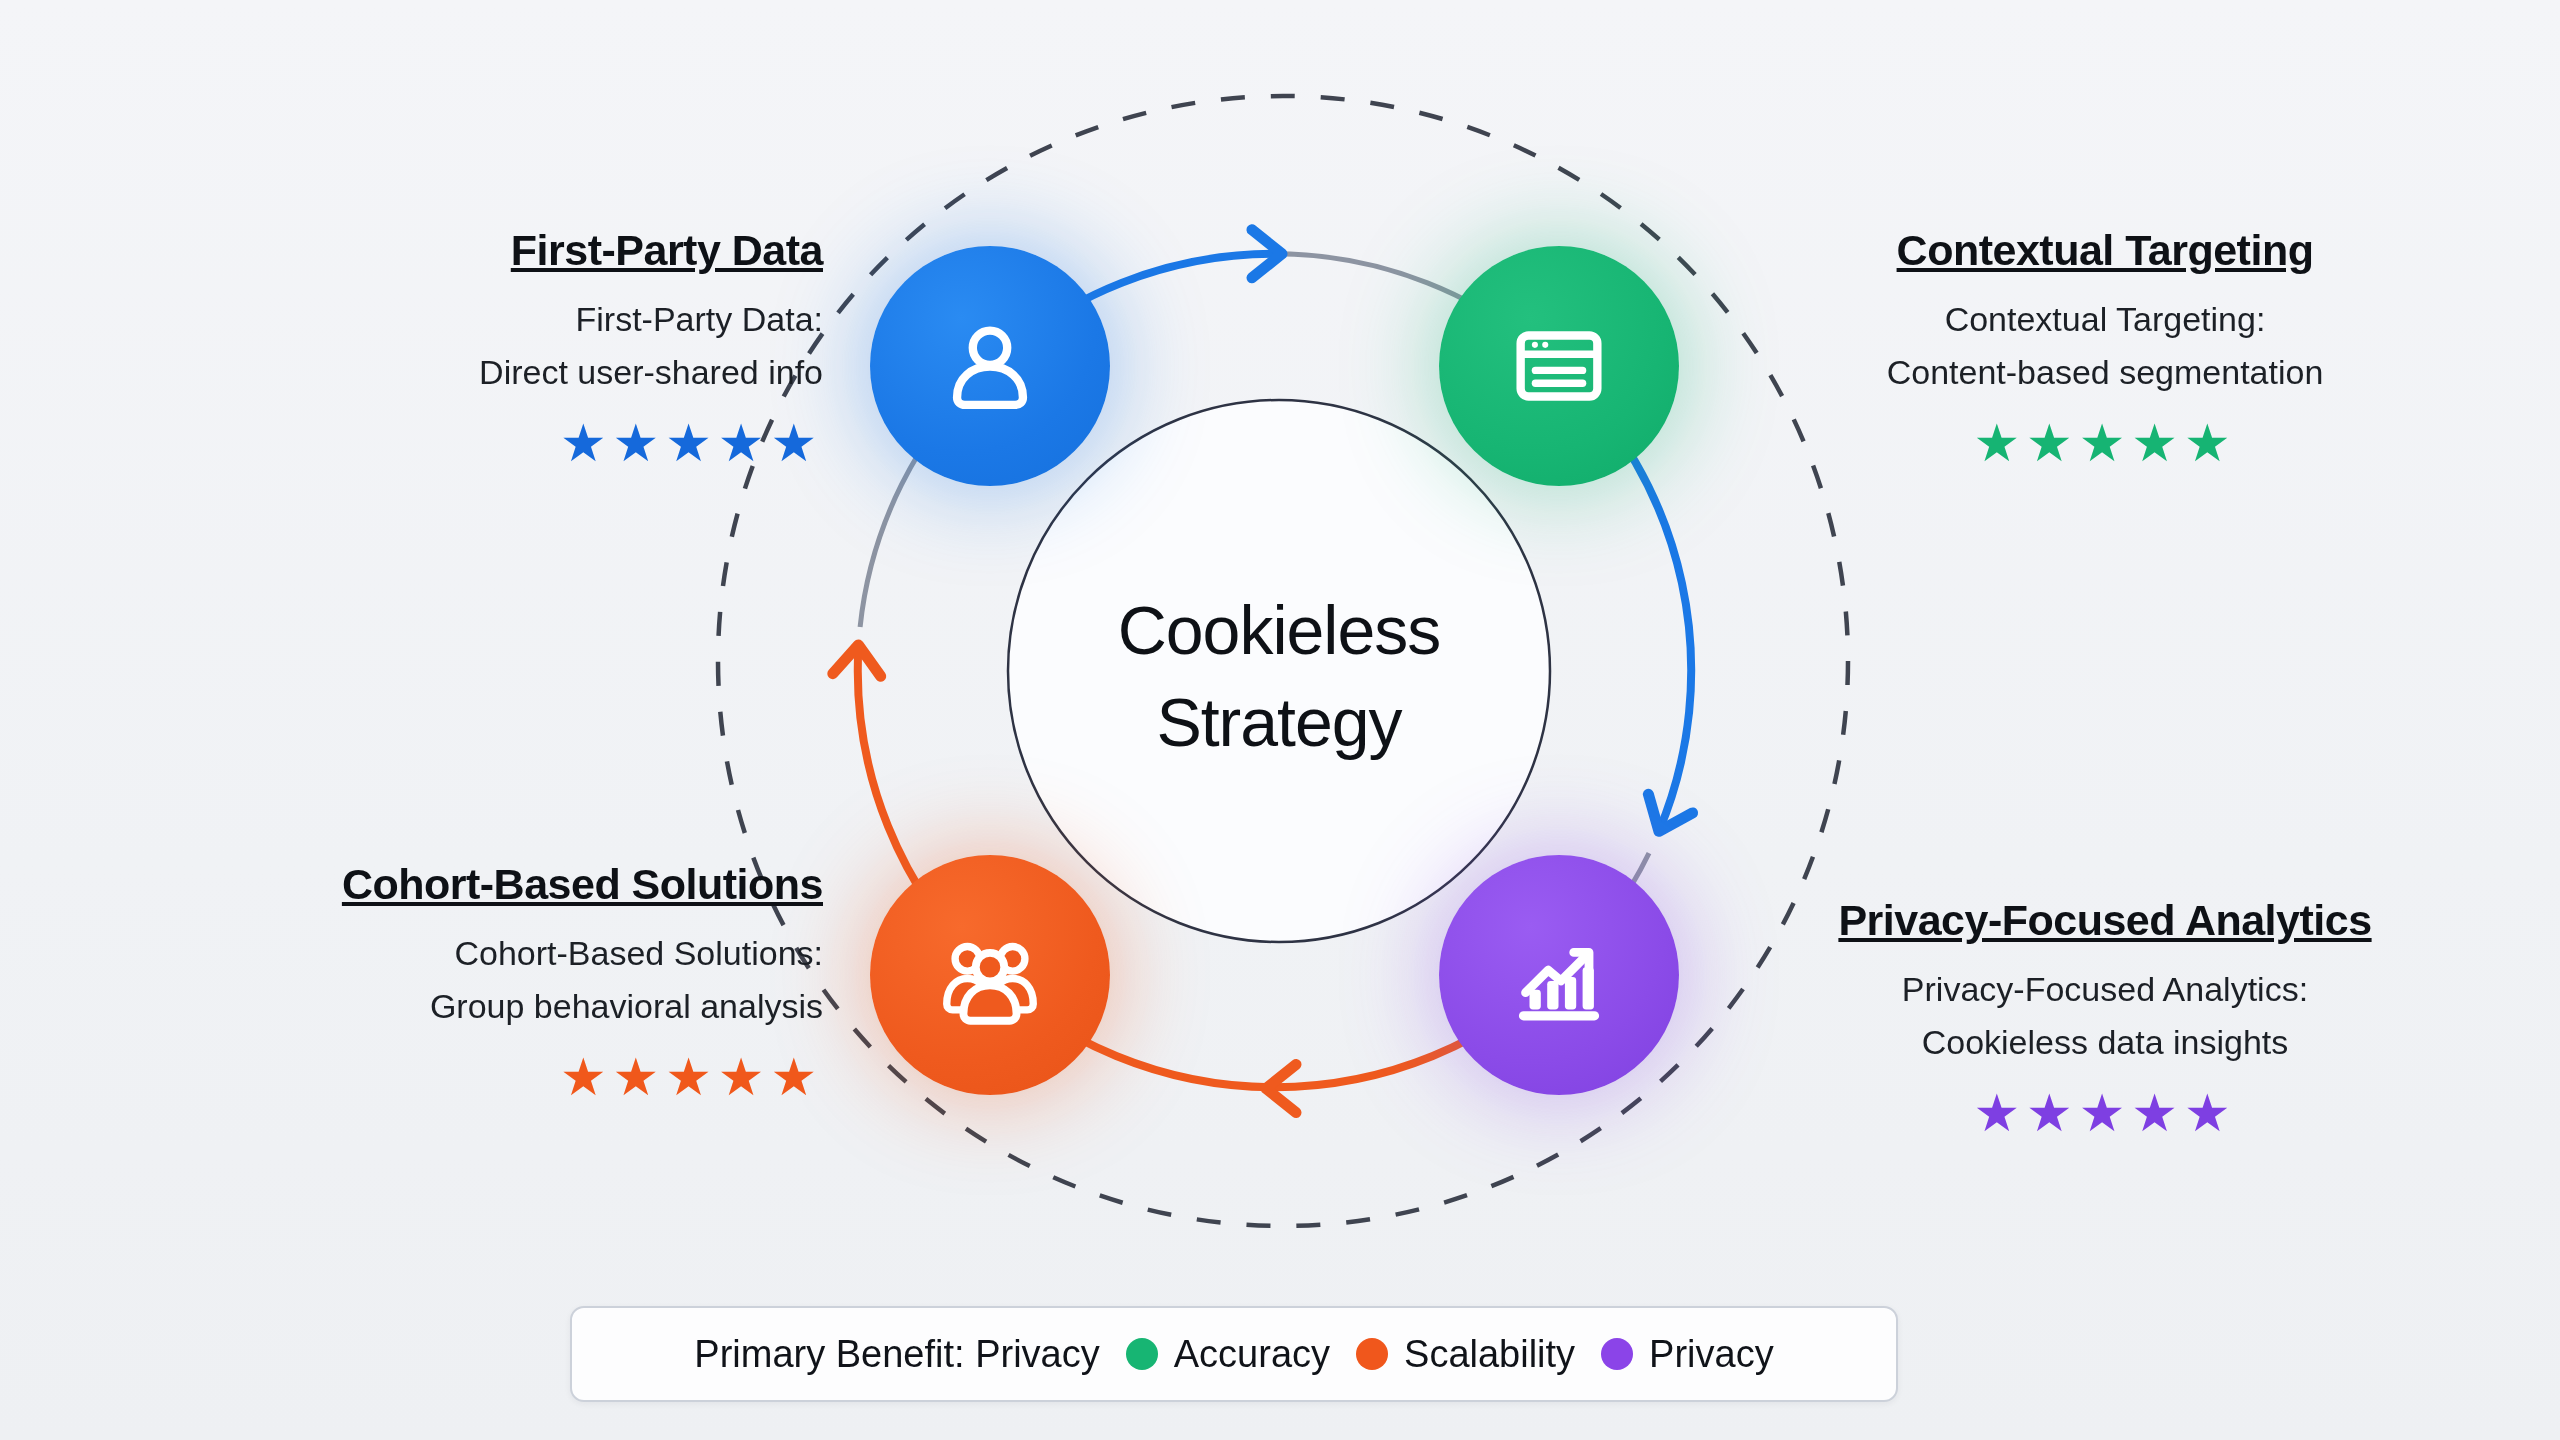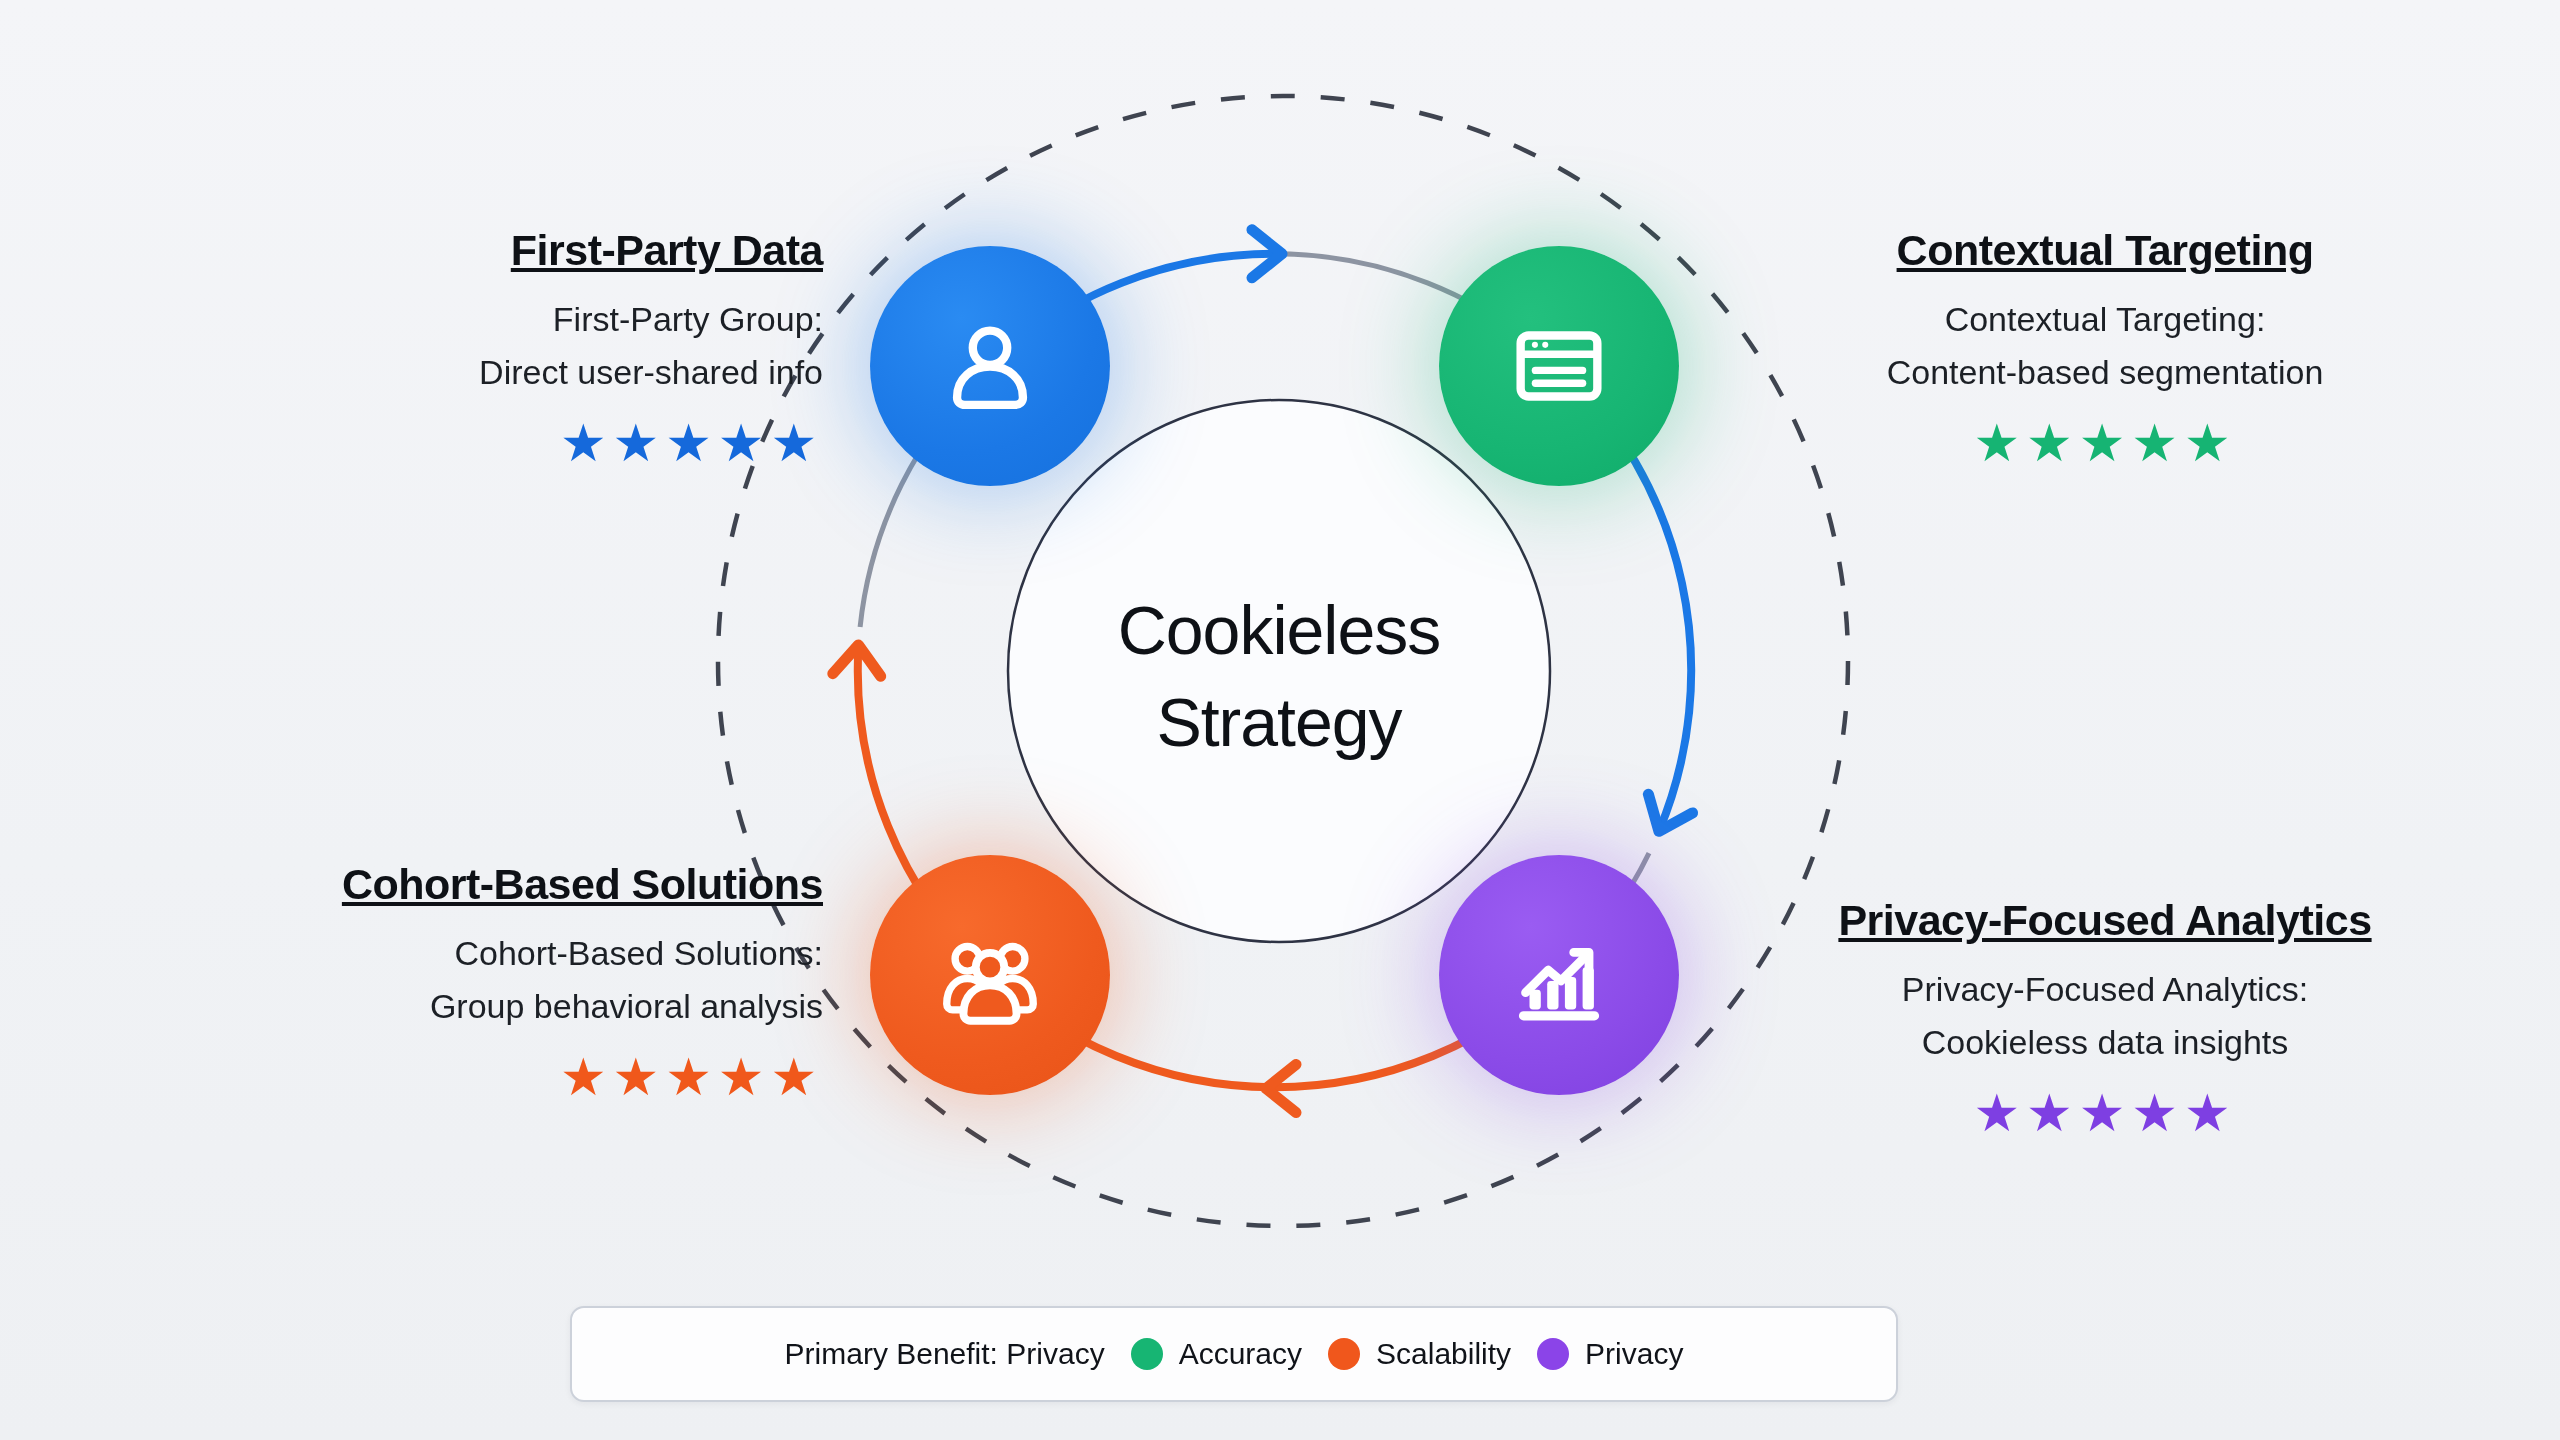--- a/index.html
+++ b/index.html
@@ -48,21 +48,21 @@
   .stars-blue{color:#1569db;}
   .stars-green{color:#16b473;}
   .stars-orange{color:#f0581b;}
   .stars-purple{color:#7e3fe2;}
 
   
   .legend{position:absolute;left:570px;top:1306px;width:1324px;height:92px;
           background:#fdfdfe;border:2px solid #ccd1da;border-radius:14px;
           box-shadow:0 2px 6px rgba(30,35,50,.06);
           display:flex;align-items:center;justify-content:center;gap:26px;
-          font-size:30px;color:#101319;}
+          font-size:38px;color:#101319;}
   .legend .dot{width:32px;height:32px;border-radius:50%;display:inline-block;flex:0 0 auto;}
   .dot-green{background:#17b573;}
   .dot-orange{background:#f0571c;}
   .dot-purple{background:#8b44e8;}
   .legend .item{display:flex;align-items:center;gap:16px;text-align:center;}
 </style>
 </head>
 <body>
 
 <div class="stage">
@@ -131,21 +131,21 @@
       <rect x="13.2" y="12.4" width="2.3" height="6.6" rx="0.7" fill="#ffffff"></rect>
       <rect x="16.8" y="10.4" width="2.3" height="8.6" rx="0.7" fill="#ffffff"></rect>
       <path d="M5.2 15.6 L9.8 11 L12.4 13.2 L17.9 7.7" fill="none" stroke="#ffffff" stroke-width="1.8" stroke-linecap="round" stroke-linejoin="round"></path>
       <path d="M15.0 7.4 H18.1 V10.5" fill="none" stroke="#ffffff" stroke-width="1.8" stroke-linecap="round" stroke-linejoin="round"></path>
     </svg>
   </div>
 
   <div class="qblock tl align-right">
     <div class="title">First-Party Data</div>
     <p class="desc">
-      <span>First-Party Group:</span><br>
+      <span>First-Party Data:</span><br>
       <span>Direct user-shared info</span>
     </p>
     <div class="stars stars-blue">★★★★★</div>
   </div>
 
   <div class="qblock tr align-left">
     <div class="title">Contextual Targeting</div>
     <p class="desc">
       <span>Contextual Targeting:</span><br>
       <span>Content-based segmentation</span>

